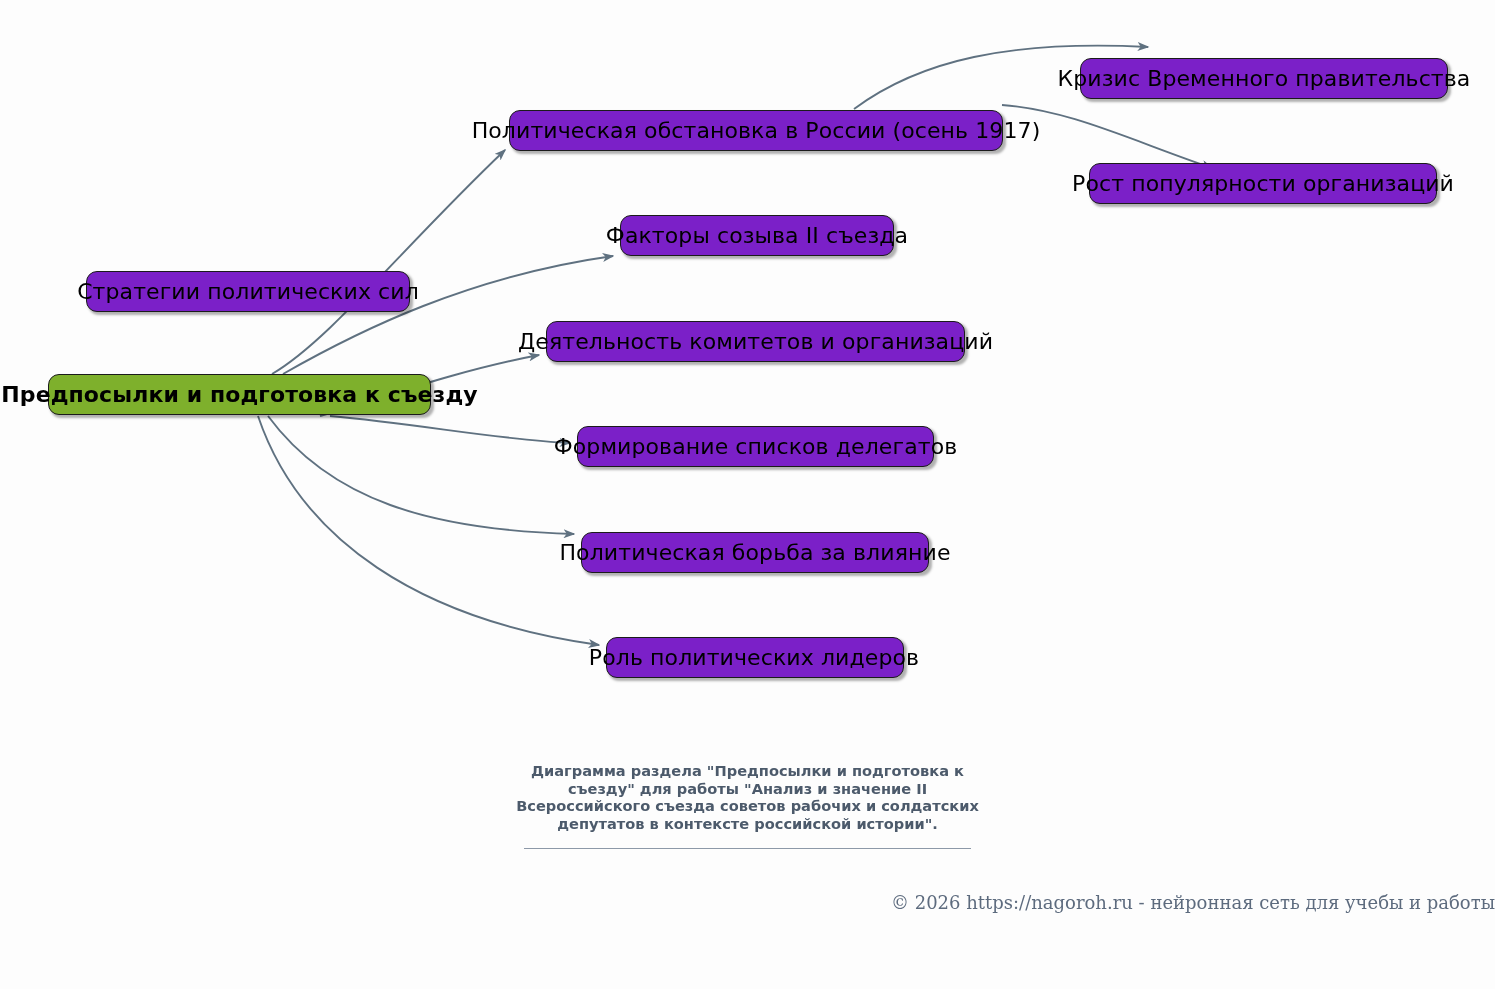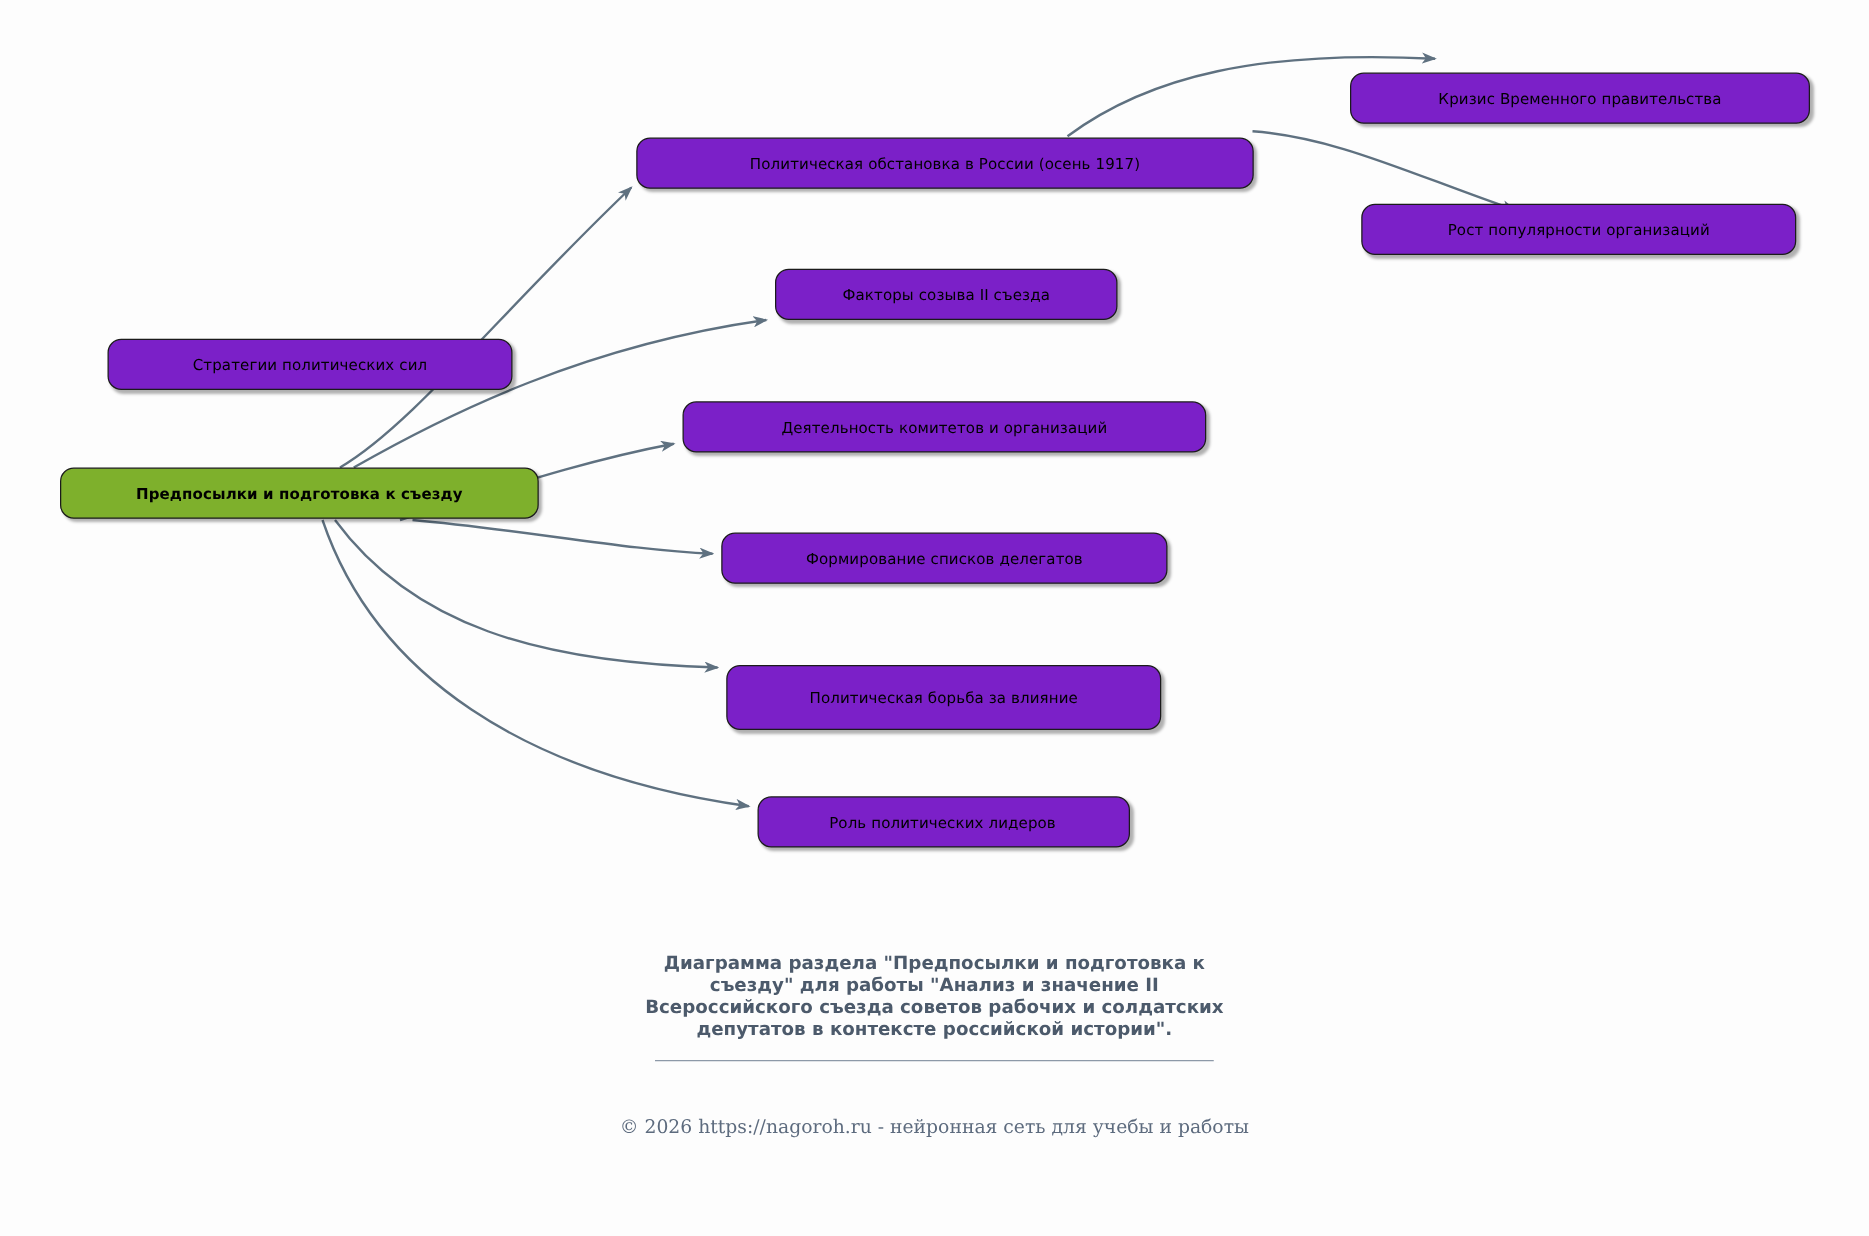--- a/index.html
+++ b/index.html
@@ -34,21 +34,21 @@
 
   .node {
     position: absolute;
     box-sizing: border-box;
     display: flex;
     align-items: center;
     justify-content: center;
     border: 1.6px solid #1b1b1b;
     border-radius: 11px;
     color: #000000;
-    font-size: 12px;
+    font-size: 22px;
     line-height: 1;
     letter-spacing: 0.1px;
     white-space: nowrap;
     padding: 0 14px;
     box-shadow: 2.5px 2.5px 2.4px rgba(0,0,0,0.30);
     font-family: "DejaVu Sans", sans-serif;
   }
   .node.purple { background: #7b20c8; }
   .node.green  { background: #7eb02c; }
 
@@ -79,23 +79,23 @@
     width: 447px;
     height: 0;
     margin: 16px auto 0 auto;
     border-top: 1.4px solid #8d99a8;
   }
   #footer-text {
     position: absolute;
     left: 0;
     top: 892px;
     width: 1495px;
-    text-align: center;
+    text-align: right;
     color: #5d6b7e;
-    font-size: 15px;
+    font-size: 18px;
     font-family: "DejaVu Serif", serif;
     font-weight: normal;
   }
 </style>
 </head>
 <body>
 
 <div id="diagram-canvas">
 
   <svg id="edge-layer" viewBox="0 0 1495 989">
@@ -142,21 +142,21 @@
   </div>
 
   <div class="node purple" style="left:546px; top:321px; width:419px; height:41px;text-align:right;">
     <span class="node-label">Деятельность комитетов и организаций</span>
   </div>
 
   <div class="node purple" style="left:577px; top:426px; width:357px; height:41px;">
     <span class="node-label">Формирование списков делегатов</span>
   </div>
 
-  <div class="node purple" style="left:581px; top:532px; width:348px; height:52px;">
+  <div class="node purple" style="left:581px; top:532px; width:348px; height:41px;">
     <span class="node-label">Политическая борьба за влияние</span>
   </div>
 
   <div class="node purple" style="left:606px; top:637px; width:298px; height:41px;padding-left:12px;">
     <span class="node-label">Роль политических лидеров</span>
   </div>
 
   <div class="node purple" style="left:1080px; top:58px; width:368px; height:41px;">
     <span class="node-label">Кризис Временного правительства</span>
   </div>

